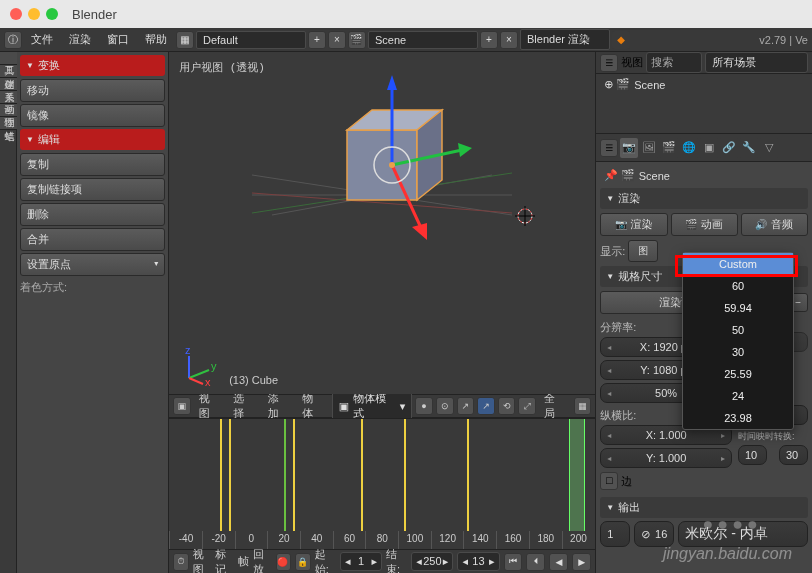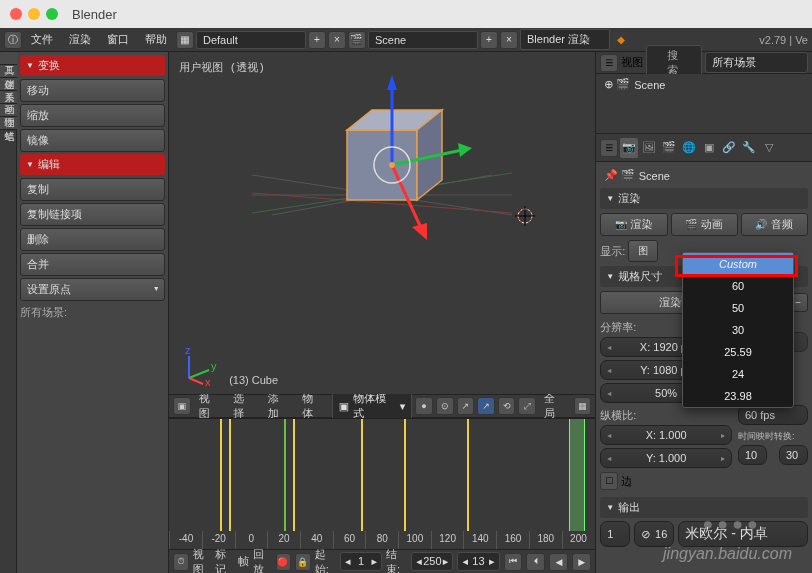--- a/index.html
+++ b/index.html
@@ -58,21 +58,21 @@
 .tl-current { position: absolute; top: 0; bottom: 18px; width: 16px; background: rgba(130,255,130,0.3); border-left: 1px solid #6f6; border-right: 1px solid #6f6; right: 10px; }
 .tl-ruler { position: absolute; bottom: 0; left: 0; right: 1px; height: 18px; display: flex; color: #ccc; }
 .tl-tick { flex: 1; text-align: center; border-left: 1px solid #555; padding-top: 2px; font-size: 10px; }
 .timeline-header { height: 24px; background: #393939; border-top: 1px solid #222; display: flex; align-items: center; padding: 0 4px; gap: 4px; color: #ccc; }
 .tl-nums { background: #2a2a2a; border: 1px solid #4a4a4a; padding: 2px 4px; color: #ddd; border-radius: 3px; width: 48px; text-align: center; display: flex; justify-content: space-between; }
 .tl-play-btn { width: 22px; height: 18px; background: #525252; border: 1px solid #343434; border-radius: 3px; display: inline-flex; align-items: center; justify-content: center; color: #ddd; font-size: 9px; }
 
 
 .right-panel { width: 218px; background: #454545; border-left: 1px solid #222; display: flex; flex-direction: column; }
 .outliner-hdr { height: 22px; background: #393939; display: flex; align-items: center; padding: 0 4px; gap: 3px; border-bottom: 1px solid #222; }
-.outliner-search { background: #2a2a2a; border: 1px solid #4a4a4a; padding: 2px 20px; color: #aaa; border-radius: 3px; width: 56px; }
+.outliner-search { background: #2a2a2a; border: 1px solid #4a4a4a; padding: 2px 4px; color: #aaa; border-radius: 3px; width: 56px; }
 .outliner-body { height: 60px; background: #3a3a3a; padding: 4px 8px; border-bottom: 1px solid #222; }
 .outliner-item { color: #ddd; display: flex; align-items: center; gap: 4px; }
 
 .properties-wrap { flex: 1; background: #454545; display: flex; flex-direction: column; overflow: hidden; }
 .prop-tabs { height: 28px; background: #3a3a3a; display: flex; align-items: center; padding: 2px 4px; gap: 2px; border-bottom: 1px solid #222; }
 .prop-tab { width: 18px; height: 20px; background: #3a3a3a; border-radius: 2px; display: flex; align-items: center; justify-content: center; font-size: 11px; color: #aaa; }
 .prop-tab.active { background: #5a5a5a; }
 .prop-content { flex: 1; padding: 4px; overflow: hidden; position: relative; }
 .prop-breadcrumb { display: flex; align-items: center; gap: 4px; padding: 3px 4px; color: #ddd; }
 .render-row { display: flex; align-items: center; gap: 3px; margin: 4px 0; }
@@ -80,21 +80,21 @@
 .prop-label { color: #bbb; padding: 2px 0; }
 .num-field { background: linear-gradient(#3a3a3a,#323232); border: 1px solid #222; padding: 3px 6px; color: #ddd; border-radius: 7px; display: flex; justify-content: space-between; align-items: center; margin-bottom: 3px; cursor: ew-resize; }
 .num-field .arrow-l { font-size: 8px; color: #888; }
 .num-field .arrow-r { font-size: 8px; color: #888; }
 .panel-subheader { background: #3a3a3a; padding: 3px 6px; color: #ddd; border-radius: 3px; margin: 3px 0; display: flex; align-items: center; }
 .panel-subheader::before { content: "▼"; font-size: 8px; margin-right: 4px; }
 
 
 .dropdown-menu { position: absolute; top: 252px; right: 18px; width: 112px; background: #1a1a1a; border: 1px solid #555; border-radius: 3px; z-index: 100; box-shadow: 0 4px 12px rgba(0,0,0,0.5); }
 .dropdown-item { padding: 5px 12px; color: #eee; cursor: pointer; text-align: center; }
-.dropdown-item.selected { background: #5b8dd6; font-style: italic; }
+.dropdown-item.selected { background: #5b8dd6; }
 .dropdown-highlight { position: absolute; top: 255px; right: 14px; width: 123px; height: 22px; border: 3px solid #ff0000; z-index: 101; pointer-events: none; }
 
 
 .watermark { position: absolute; bottom: 10px; right: 20px; color: rgba(255,255,255,0.4); font-size: 16px; font-style: italic; pointer-events: none; z-index: 50; }
 .watermark-dots { position: absolute; bottom: 38px; right: 50px; color: rgba(255,255,255,0.3); font-size: 18px; letter-spacing: 4px; z-index: 50; }
 </style>
 </head>
 <body>
 
 <div class="titlebar">
@@ -130,29 +130,28 @@
     <div class="left-tab">创建</div>
     <div class="left-tab">关系</div>
     <div class="left-tab">动画</div>
     <div class="left-tab">物理</div>
     <div class="left-tab">蜡笔</div>
   </div>
 
   <div class="left-panel">
     <div class="panel-header">变换</div>
     <div class="panel-btn">移动</div>
-    <div class="panel-btn">缩放</div>
     <div class="panel-btn">镜像</div>
     <div class="panel-header">编辑</div>
     <div class="panel-btn">复制</div>
     <div class="panel-btn">复制链接项</div>
     <div class="panel-btn">删除</div>
     <div class="panel-btn">合并</div>
     <div class="panel-btn dropdown">设置原点</div>
-    <div class="left-label">所有场景:</div>
+    <div class="left-label">着色方式:</div>
   </div>
 
   <div class="viewport-wrap">
     <div class="viewport">
       <div class="viewport-label">用户视图 (透视)</div>
       <svg class="cube-svg" width="260" height="240">
 
         <g stroke="#555" stroke-width="1">
           <line x1="0" y1="160" x2="260" y2="160"></line>
           <line x1="20" y1="180" x2="240" y2="140"></line>
@@ -369,20 +368,21 @@
           <div class="num-field" style="flex:1;font-size:14px">米欧尔 - 内卓</div>
         </div>
       </div>
     </div>
   </div>
 </div>
 
 <div class="dropdown-menu">
   <div class="dropdown-item selected">Custom</div>
   <div class="dropdown-item">60</div>
+  <div class="dropdown-item">59.94</div>
   <div class="dropdown-item">50</div>
   <div class="dropdown-item">30</div>
   <div class="dropdown-item">25.59</div>
   <div class="dropdown-item">24</div>
   <div class="dropdown-item">23.98</div>
 </div>
 <div class="dropdown-highlight"></div>
 
 <div class="watermark-dots">●●●●</div>
 <div class="watermark">jingyan.baidu.com</div>

